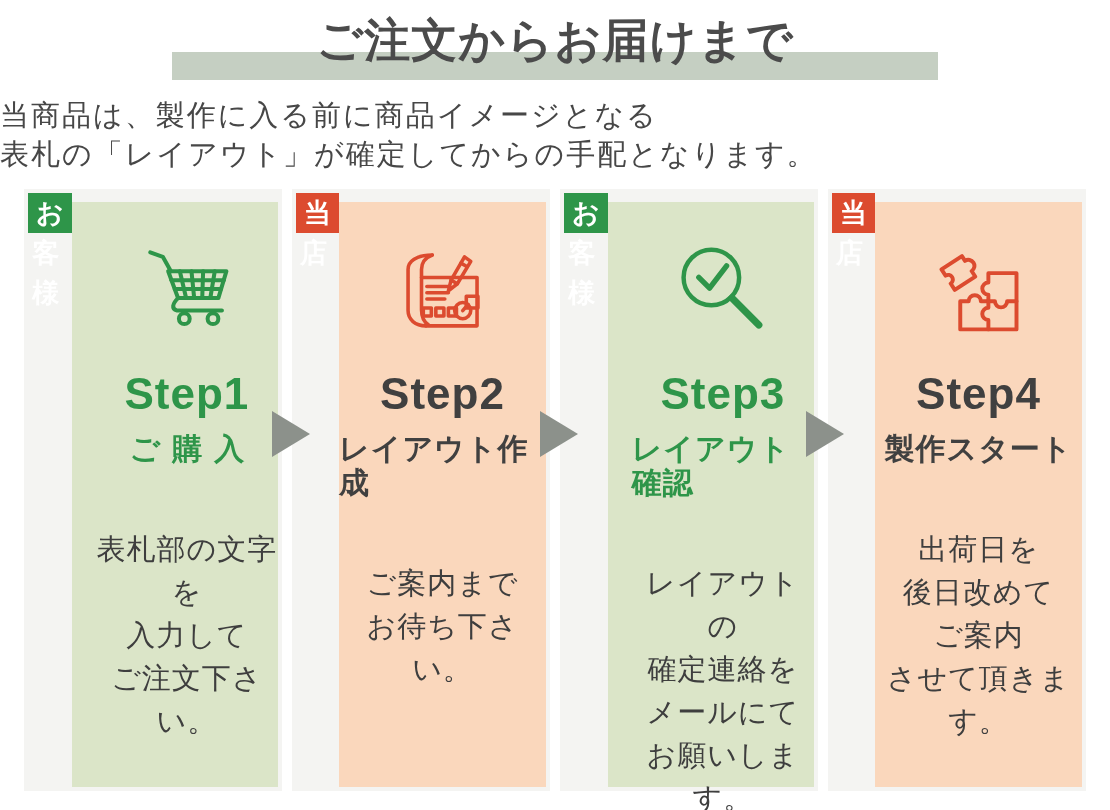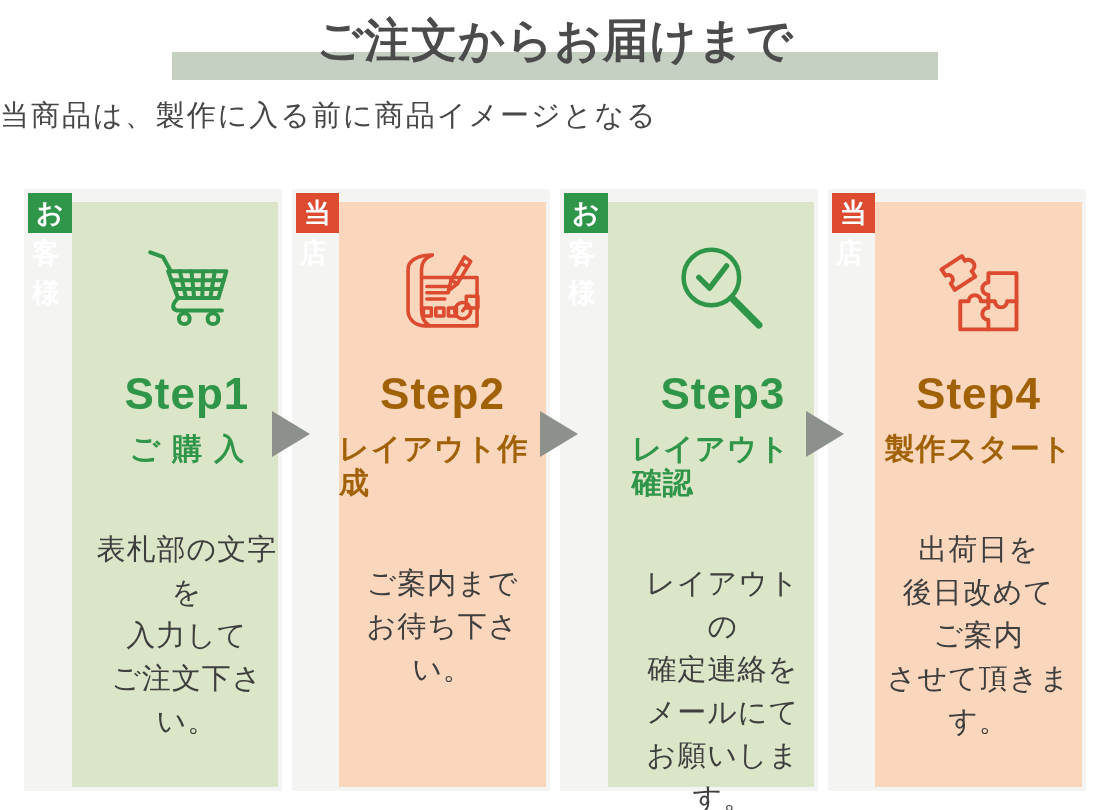--- a/index.html
+++ b/index.html
@@ -24,21 +24,21 @@
     font-size:27px; font-weight:700; color:#ffffff; letter-spacing:8px; text-indent:8px;
   }
   .theme-green .col-header { background:#2e9549; }
   .theme-red   .col-header { background:#dc4b2f; }
   .col-body { margin-top:9px; flex:1; display:flex; flex-direction:column; align-items:center; }
   .theme-green .col-body { background:#dbe5c8;padding-left:24px; }
   .theme-red   .col-body { background:#fad7bc; }
   .icon-wrap { margin-top:45px; height:86px; display:flex; align-items:center; justify-content:center; }
   .step-title { margin-top:37px; font-size:44px; line-height:48px; font-weight:700; letter-spacing:1px; }
   .theme-green .step-title, .theme-green .step-label { color:#2e9549; }
-  .theme-red   .step-title, .theme-red   .step-label { color:#a16207; }
+  .theme-red   .step-title, .theme-red   .step-label { color:#404040; }
   .step-label { margin-top:14px; font-size:30px; line-height:34px; font-weight:700; letter-spacing:1px; }
   .col-1 .step-label { letter-spacing:12px; text-indent:12px; }
   .step-desc {
     margin:62px 0 0; font-size:29px; line-height:43px; font-weight:500;
     color:#3e3e3e; text-align:center; letter-spacing:1px;
   }
   .step-desc span { display:block; }
   .arrow {
     position:absolute; top:411px; width:0; height:0;
     border-left:38px solid #8c918b; border-top:23px solid transparent; border-bottom:23px solid transparent;
@@ -50,20 +50,21 @@
 </head>
 <body>
 
 <div class="page">
 
   <div class="title-bar"></div>
   <h1 class="page-title">ご注文からお届けまで</h1>
 
   <p class="subtitle">
     <span>当商品は、製作に入る前に商品イメージとなる</span>
+    <span>表札の「レイアウト」が確定してからの手配となります。</span>
   </p>
 
   <div class="columns">
 
     <section class="col col-1 theme-green">
       <div class="col-header">
         <span>お客様</span>
       </div>
       <div class="col-body">
         <div class="icon-wrap">

